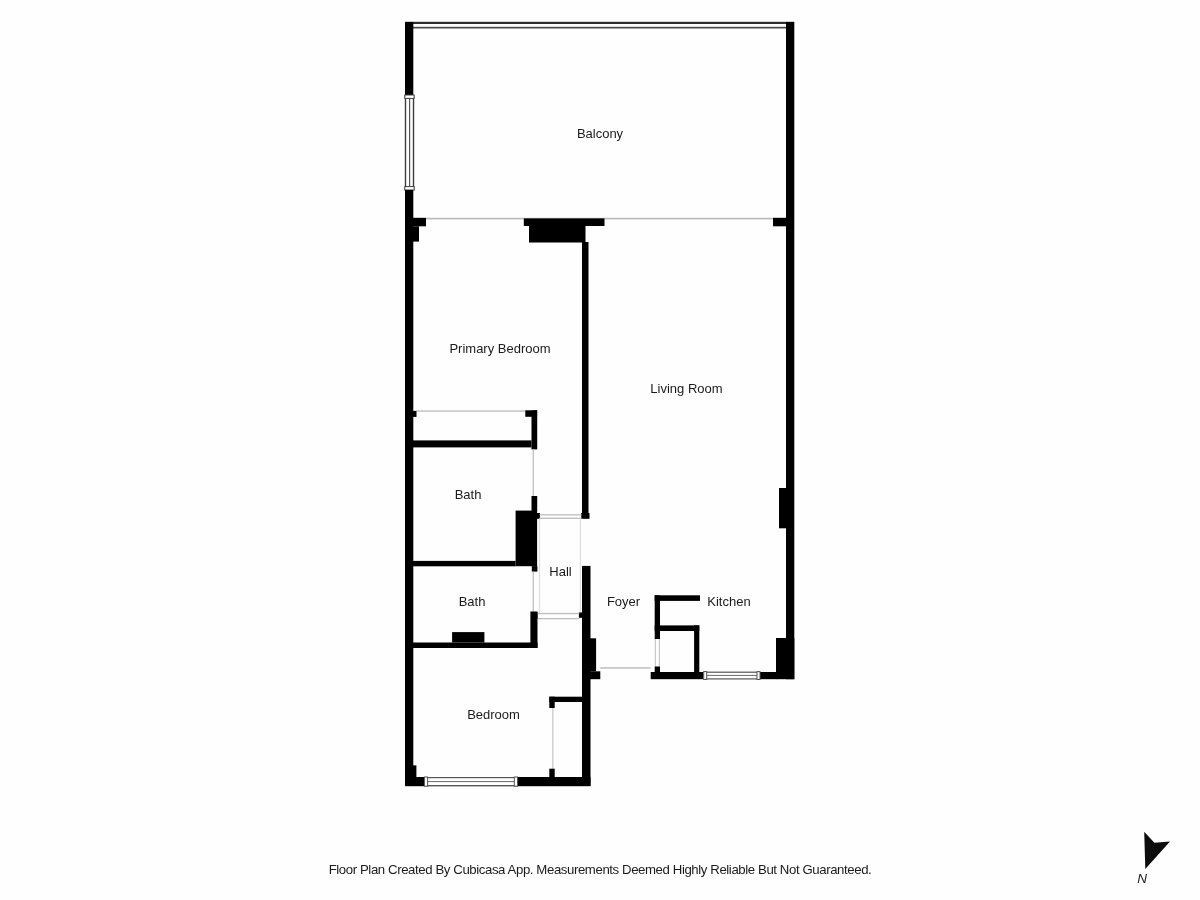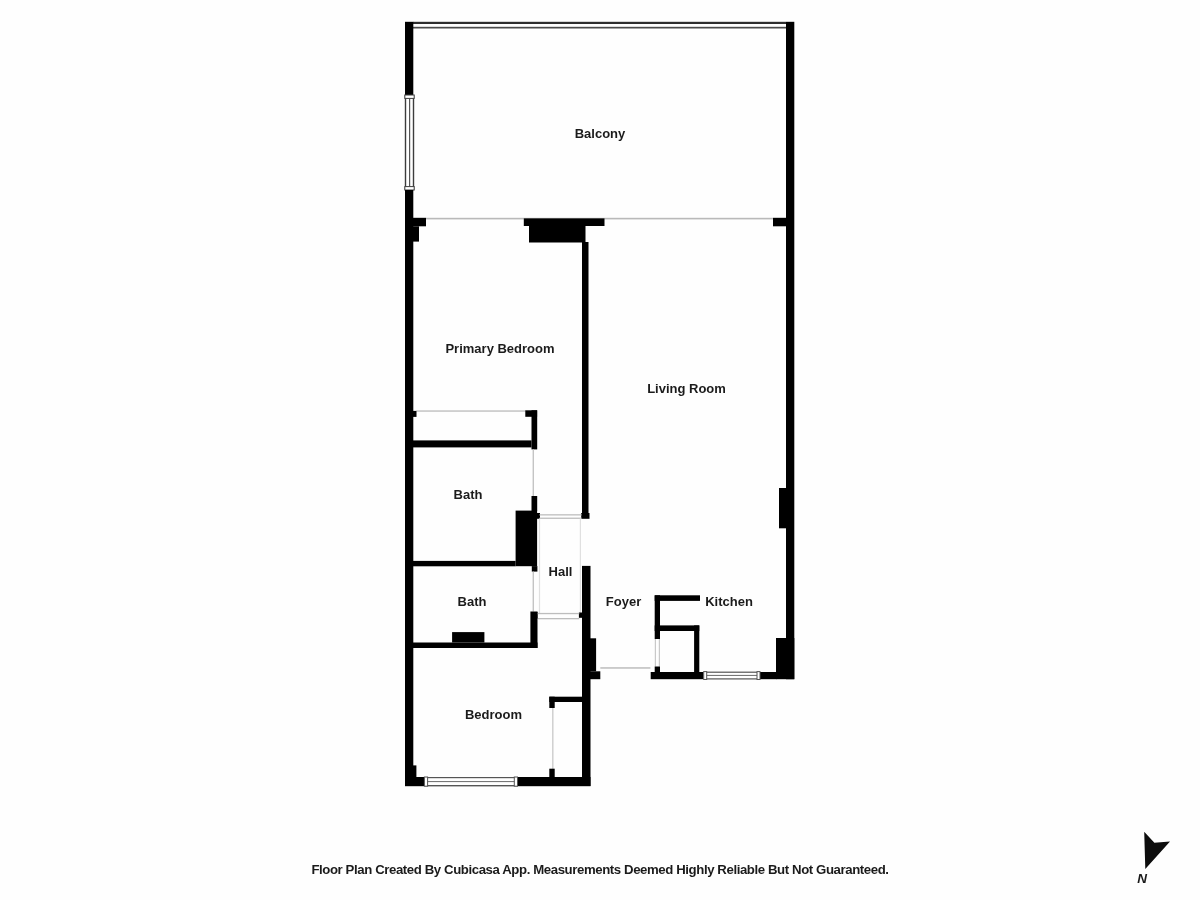--- a/index.html
+++ b/index.html
@@ -1,16 +1,16 @@
 <!DOCTYPE html>
 <html><head>
 <meta charset="utf-8">
 <style>
   html,body{margin:0;padding:0;background:#ffffff;}
-  .page{position:relative;width:1200px;height:900px;background:#84cc16;overflow:hidden;font-weight:bold;}
+  .page{position:relative;width:1200px;height:900px;background:#84cc16;overflow:hidden;}
   svg{position:absolute;left:0;top:0;filter:blur(0px);}
   text{font-family:"Liberation Sans",sans-serif;fill:#1b1b1b;}
 </style>
 </head>
 <body>
 <div class="page">
 <svg width="1200" height="900" viewBox="0 0 1200 900">
 
 <rect x="0" y="0" width="1200" height="900" fill="#fefefe"></rect>
 

